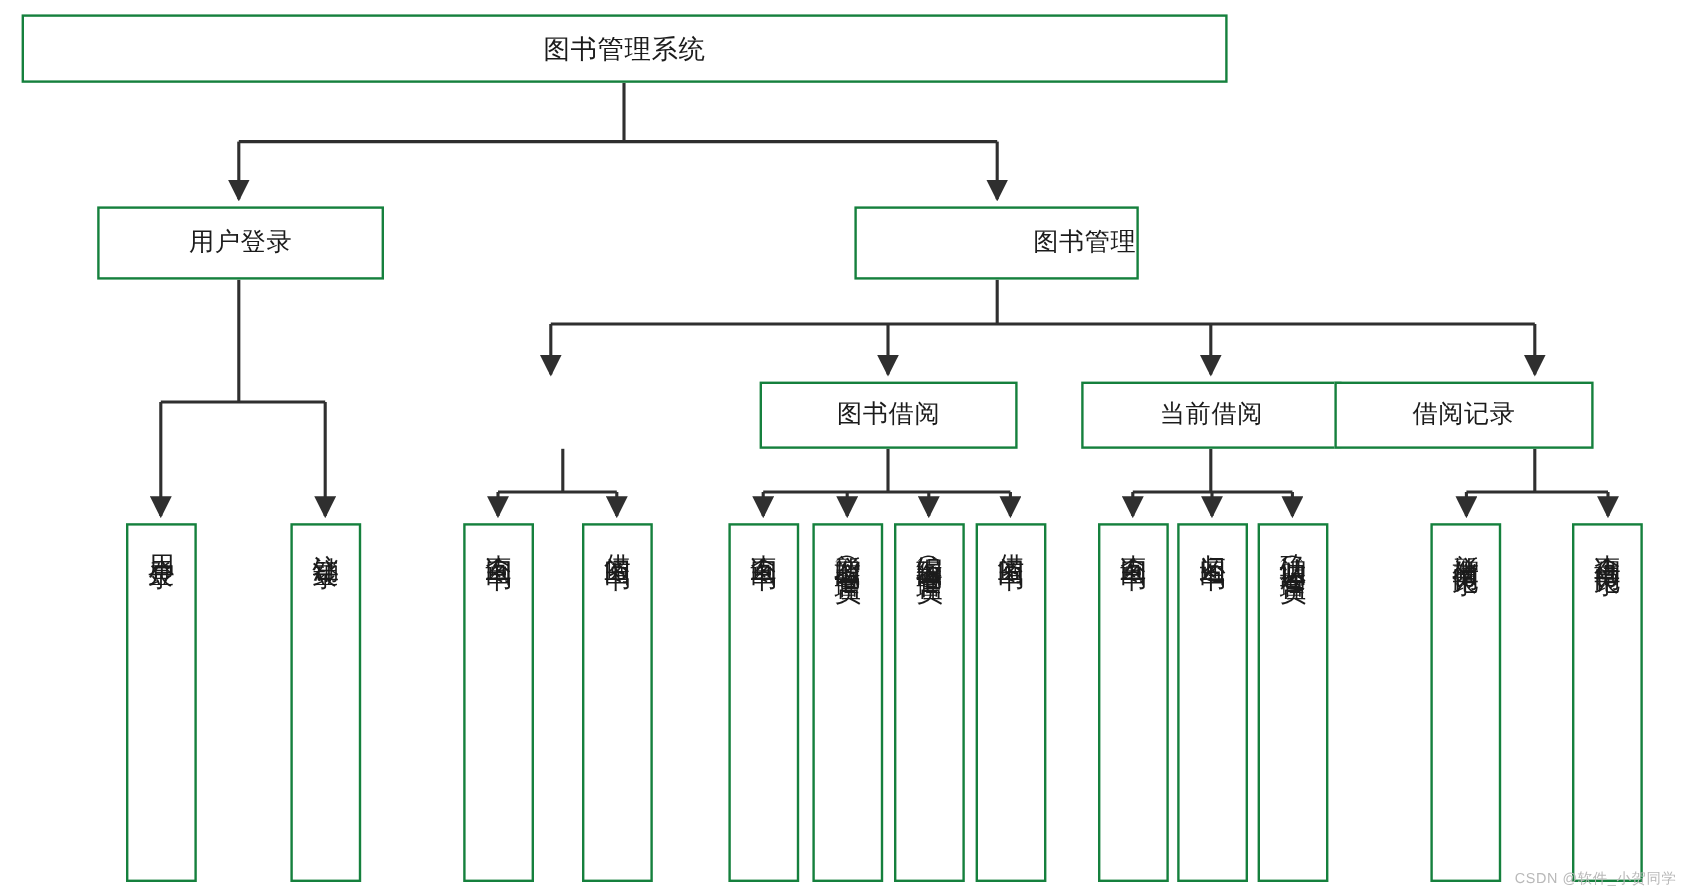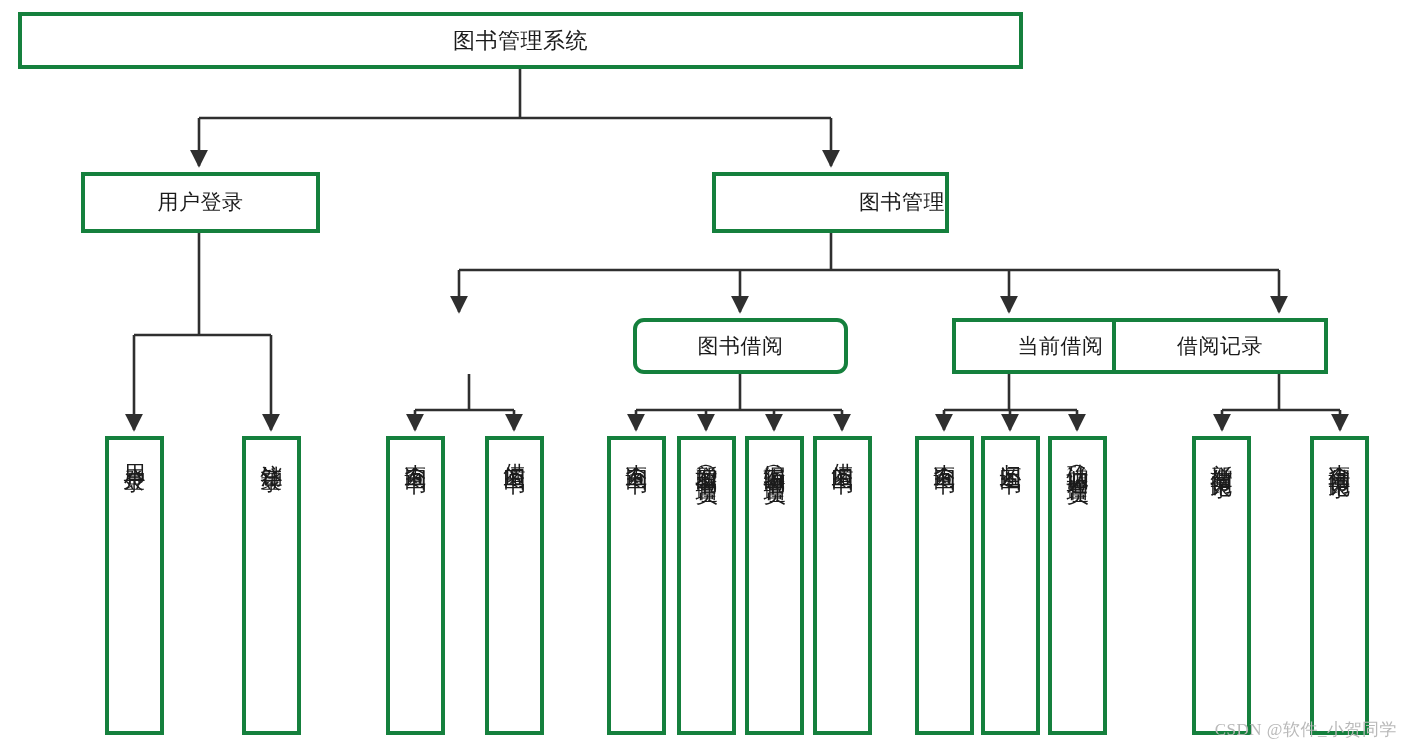--- a/index.html
+++ b/index.html
@@ -22,21 +22,21 @@
     position: absolute;
     left: 0;
     top: 0;
     width: 1405px;
     height: 747px;
     pointer-events: none;
   }
   .node {
     position: absolute;
     box-sizing: border-box;
-    border: 4px solid #15803d;
+    border: 2px solid #15803d;
     background: #ffffff;
     display: flex;
     align-items: center;
     justify-content: center;
     color: #1b1b1b;
     z-index: 2;
   }
   .node-label {
     display: block;
     text-align: center;
@@ -62,26 +62,25 @@
     text-orientation: upright;
     font-size: 22px;
     line-height: 1.0;
     letter-spacing: 3px;
     white-space: nowrap;
   }
   #watermark {
     position: absolute;
     right: 8px;
     bottom: 6px;
-    font-size: 17px;
+    font-size: 12px;
     color: #b9b9b9;
     letter-spacing: 0.5px;
     z-index: 5;
     user-select: none;
-    font-family: Liberation Serif, serif;
   }
 </style>
 </head>
 <body>
 
 <div id="canvas">
 
   <svg id="edges" viewBox="0 0 1405 747" xmlns="http://www.w3.org/2000/svg">
     <defs>
       <marker id="arrow" viewBox="0 0 10 10" refX="9" refY="5" markerWidth="7" markerHeight="7" orient="auto-start-reverse">
@@ -137,24 +136,24 @@
     <span class="node-label">图书管理系统</span>
   </div>
 
   <div class="node h" style="left:81px; top:172px; width:239px; height:61px;">
     <span class="node-label">用户登录</span>
   </div>
   <div class="node h" style="left:712px; top:172px; width:237px; height:61px;justify-content:flex-end;">
     <span class="node-label">图书管理</span>
   </div>
 
-  <div class="node h" style="left:633px; top:318px; width:215px; height:56px;border-radius:11px;">
+  <div class="node h" style="left:633px; top:318px; width:215px; height:56px;">
     <span class="node-label">图书借阅</span>
   </div>
-  <div class="node h" style="left:952px; top:318px; width:217px; height:56px;">
+  <div class="node h" style="left:901px; top:318px; width:217px; height:56px;">
     <span class="node-label">当前借阅</span>
   </div>
   <div class="node h" style="left:1112px; top:318px; width:216px; height:56px;">
     <span class="node-label">借阅记录</span>
   </div>
 
   <div class="node v" style="left:105px; top:436px; width:59px; height:299px;">
     <span class="node-label">用户登录</span>
   </div>
   <div class="node v" style="left:242px; top:436px; width:59px; height:299px;">

